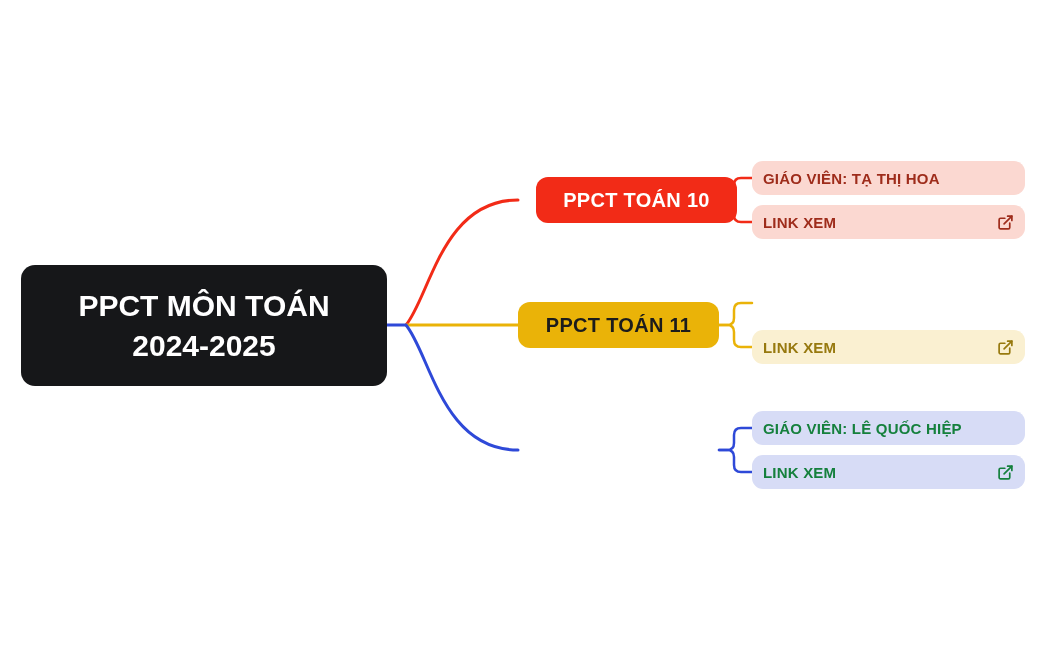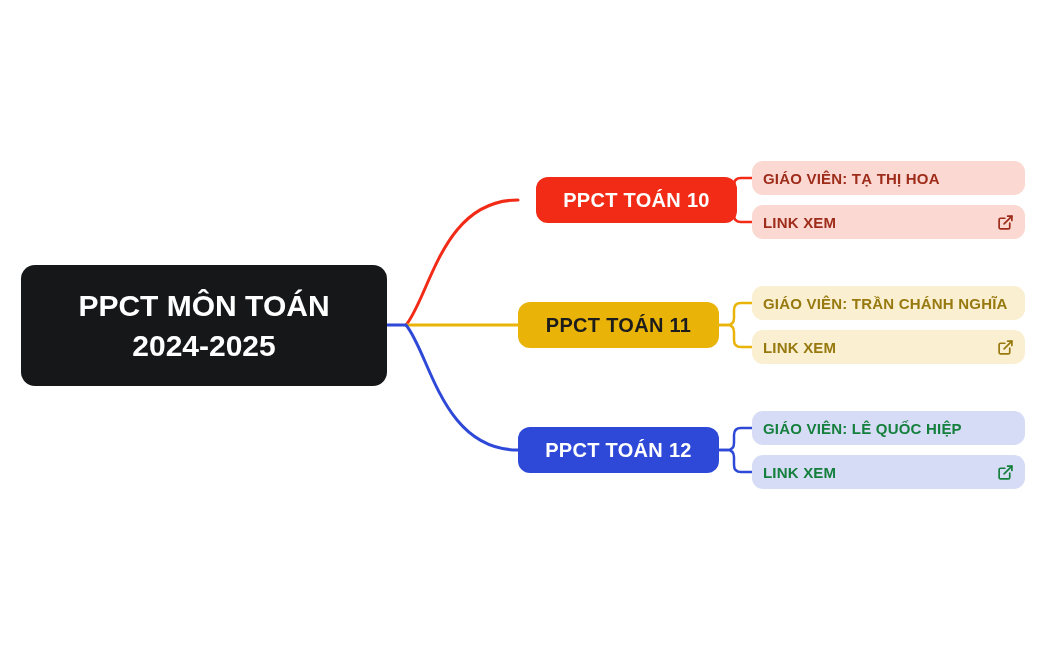--- a/index.html
+++ b/index.html
@@ -131,37 +131,31 @@
         <path d="M18 13v6a2 2 0 0 1-2 2H5a2 2 0 0 1-2-2V8a2 2 0 0 1 2-2h6"></path>
         <polyline points="15 3 21 3 21 9"></polyline>
         <line x1="10" y1="14" x2="21" y2="3"></line>
       </svg>
     </span>
   </div>
 
   <div class="node branch-node branch-yel">
     <span>PPCT TOÁN 11</span>
   </div>
-  <div class="pill pill-yel py1">
-    <span>GIÁO VIÊN: TRẦN CHÁNH NGHĨA</span>
-  </div>
   <div class="pill pill-yel py2">
     <span>LINK XEM</span>
     <span class="ext-icon">
       <svg width="17" height="17" viewBox="0 0 24 24" fill="none" stroke="currentColor" stroke-width="2.4" stroke-linecap="round" stroke-linejoin="round">
         <path d="M18 13v6a2 2 0 0 1-2 2H5a2 2 0 0 1-2-2V8a2 2 0 0 1 2-2h6"></path>
         <polyline points="15 3 21 3 21 9"></polyline>
         <line x1="10" y1="14" x2="21" y2="3"></line>
       </svg>
     </span>
   </div>
 
-  <div class="node branch-node branch-blue">
-    <span>PPCT TOÁN 12</span>
-  </div>
   <div class="pill pill-blue pb1">
     <span>GIÁO VIÊN: LÊ QUỐC HIỆP</span>
   </div>
   <div class="pill pill-blue pb2">
     <span>LINK XEM</span>
     <span class="ext-icon">
       <svg width="17" height="17" viewBox="0 0 24 24" fill="none" stroke="currentColor" stroke-width="2.4" stroke-linecap="round" stroke-linejoin="round">
         <path d="M18 13v6a2 2 0 0 1-2 2H5a2 2 0 0 1-2-2V8a2 2 0 0 1 2-2h6"></path>
         <polyline points="15 3 21 3 21 9"></polyline>
         <line x1="10" y1="14" x2="21" y2="3"></line>

